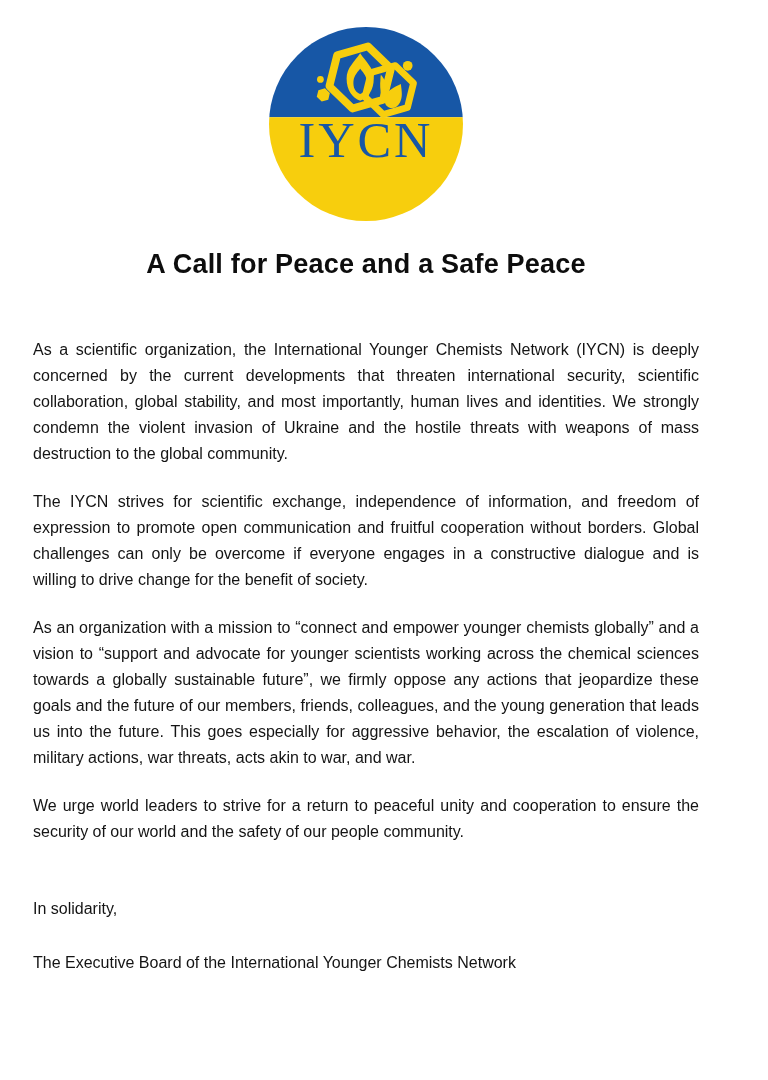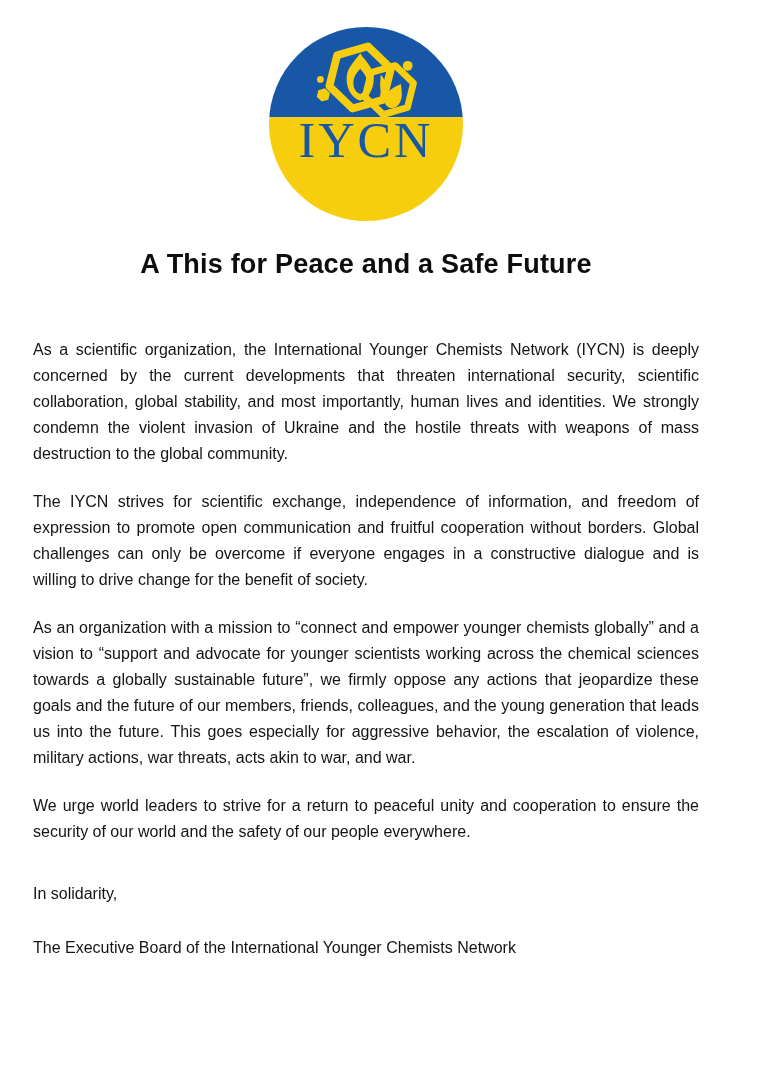--- a/index.html
+++ b/index.html
@@ -34,21 +34,21 @@
   }
   .doc-body p {
     margin: 0 0 22px 0;
     font-size: 16px;
     line-height: 26px;
     color: #141414;
     text-align: justify;
     text-justify: inter-word;
   }
   .doc-body p.salutation {
-    margin-top: 36px;
+    margin-top: 51px;
     margin-bottom: 0;
     text-align: left;
   }
   .doc-body p.signature {
     margin-top: 28px;
     margin-bottom: 0;
     text-align: left;
   }
 </style>
 </head>
@@ -91,24 +91,24 @@
         <g transform="translate(56,70) rotate(14)">
           <polygon points="0,-7 6.1,-3.5 6.1,3.5 0,7 -6.1,3.5 -6.1,-3.5" fill="#f7ce0d"></polygon>
         </g>
         <circle cx="143" cy="40" r="5" fill="#f7ce0d"></circle>
 
         <text x="100" y="134" text-anchor="middle" font-size="52" letter-spacing="3" font-family="Liberation Serif, serif" fill="#1757a6">IYCN</text>
       </g>
     </svg>
   </div>
 
-  <h1 class="doc-title">A This for Peace and a Safe Future</h1>
+  <h1 class="doc-title">A Call for Peace and a Safe Peace</h1>
 
   <div class="doc-body">
     <p>As a scientific organization, the International Younger Chemists Network (IYCN) is deeply concerned by the current developments that threaten international security, scientific collaboration, global stability, and most importantly, human lives and identities. We strongly condemn the violent invasion of Ukraine and the hostile threats with weapons of mass destruction to the global community.</p>
     <p>The IYCN strives for scientific exchange, independence of information, and freedom of expression to promote open communication and fruitful cooperation without borders. Global challenges can only be overcome if everyone engages in a constructive dialogue and is willing to drive change for the benefit of society.</p>
     <p>As an organization with a mission to “connect and empower younger chemists globally” and a vision to “support and advocate for younger scientists working across the chemical sciences towards a globally sustainable future”, we firmly oppose any actions that jeopardize these goals and the future of our members, friends, colleagues, and the young generation that leads us into the future. This goes especially for aggressive behavior, the escalation of violence, military actions, war threats, acts akin to war, and war.</p>
-    <p>We urge world leaders to strive for a return to peaceful unity and cooperation to ensure the security of our world and the safety of our people everywhere.</p>
+    <p>We urge world leaders to strive for a return to peaceful unity and cooperation to ensure the security of our world and the safety of our people community.</p>
     <p class="salutation">In solidarity,</p>
     <p class="signature">The Executive Board of the International Younger Chemists Network</p>
   </div>
 
 </div>
 
 </body></html>

